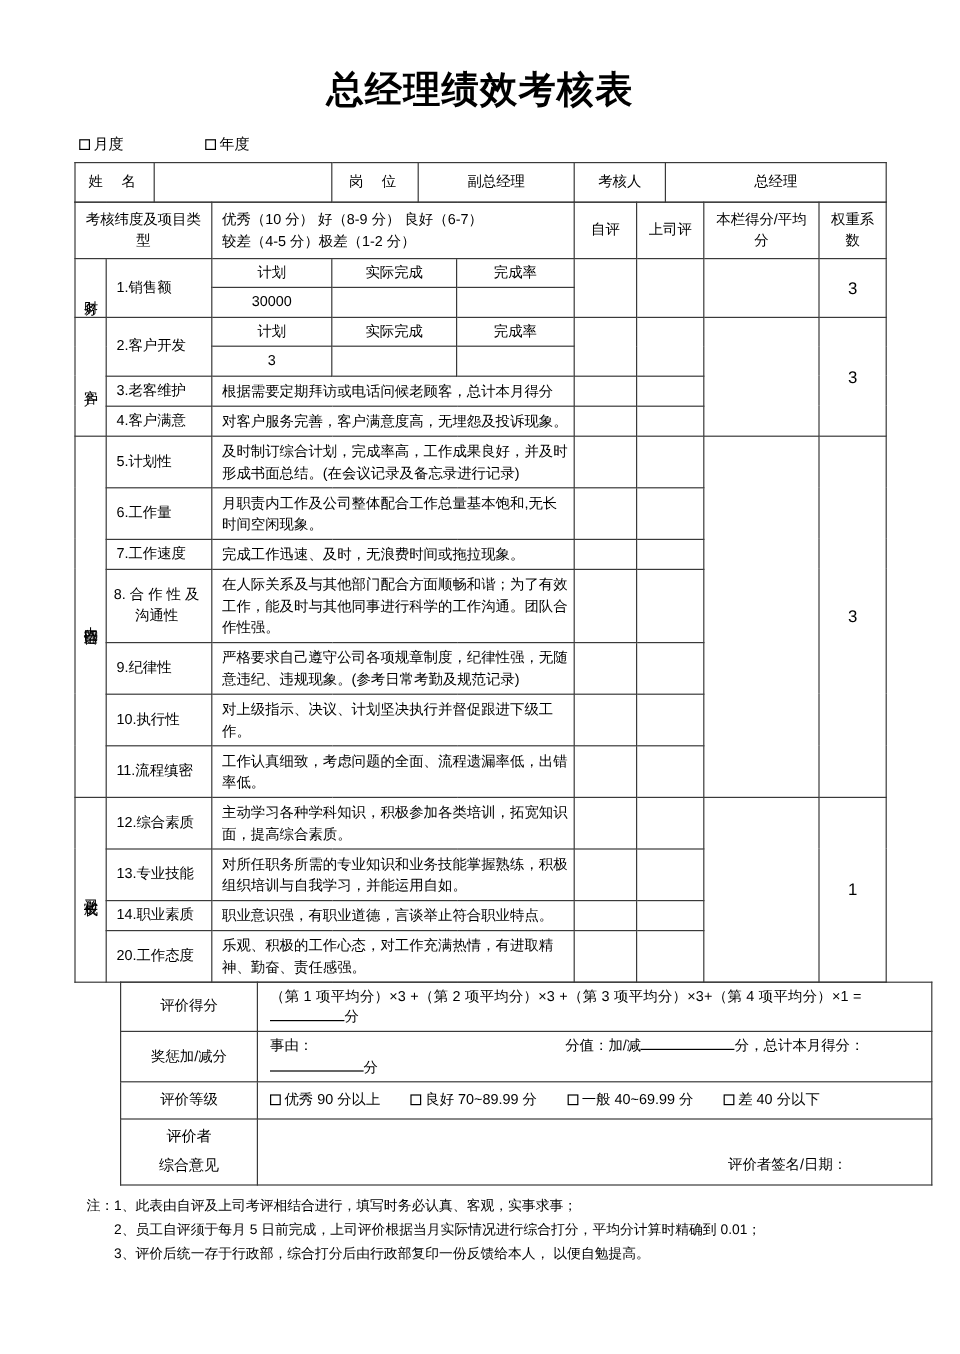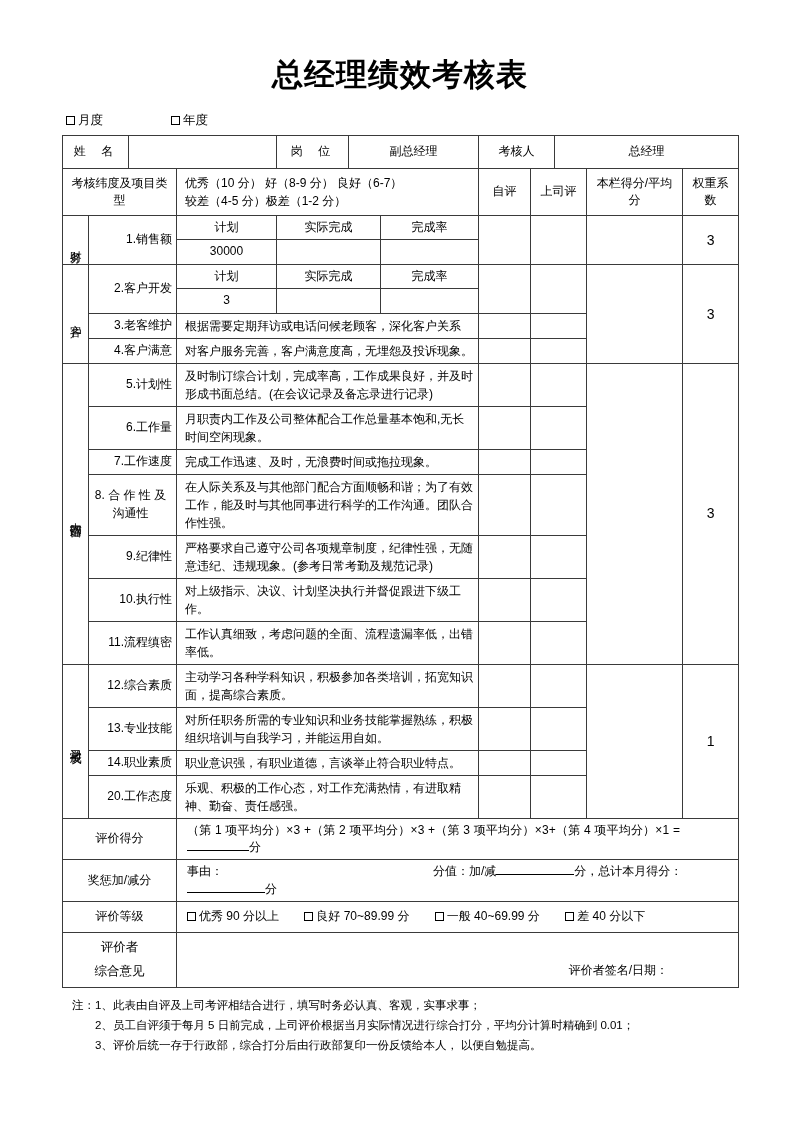--- a/index.html
+++ b/index.html
@@ -70,28 +70,28 @@
   .hdr .crit { text-align: left; padding-left: 8px; line-height: 1.5; }
   .vert {
     writing-mode: vertical-rl;
     text-orientation: upright;
     letter-spacing: 1px;
     line-height: 1.05;
     margin: 0 auto;
     display: inline-block;
   }
   .sec-cell { text-align: center; padding: 0; width: 24px; }
-  .item-cell { text-align: right; padding-left: 8px; }
+  .item-cell { text-align: left; padding-left: 8px; }
   .item-cell.ctr { text-align: center; padding-left: 0; }
   .desc { text-align: left; padding-left: 8px; line-height: 1.5; }
   .sub-h { text-align: center; height: 22px; }
   .sub-v { text-align: center; height: 30px; }
   .wt { text-align: center; font-size: 14px; }
 
-  .foot-table { margin-top: -1px; }
+  .foot-table { margin-top: -1px; margin-left: 38px; }
   .foot-table td { height: 24px; }
   .foot-lbl { text-align: center; }
   .foot-val { text-align: left; padding-left: 10px; }
   .score-line { letter-spacing: 0.2px; }
   .ul { display: inline-block; border-bottom: 1px solid #000; }
   .u60 { width: 62px; }
   .u75 { width: 78px; }
   .grade-row span.g { margin-right: 22px; white-space: nowrap; }
   .opinion-cell { height: 62px; vertical-align: middle; }
   .opinion-lbl { text-align: center; line-height: 1.9; font-size: 12.5px; }
@@ -192,21 +192,21 @@
         <td rowspan="4"></td>
         <td rowspan="4" class="wt">3</td>
       </tr>
       <tr>
         <td class="sub-v c">3</td>
         <td class="sub-v"></td>
         <td class="sub-v"></td>
       </tr>
       <tr>
         <td class="item-cell">3.老客维护</td>
-        <td class="desc" colspan="3">根据需要定期拜访或电话问候老顾客，深化客户关系</td>
+        <td class="desc" colspan="3">根据需要定期拜访或电话问候老顾客，总计本月得分</td>
         <td></td>
         <td></td>
       </tr>
       <tr>
         <td class="item-cell">4.客户满意</td>
         <td class="desc" colspan="3">对客户服务完善，客户满意度高，无埋怨及投诉现象。</td>
         <td></td>
         <td></td>
       </tr>
 

